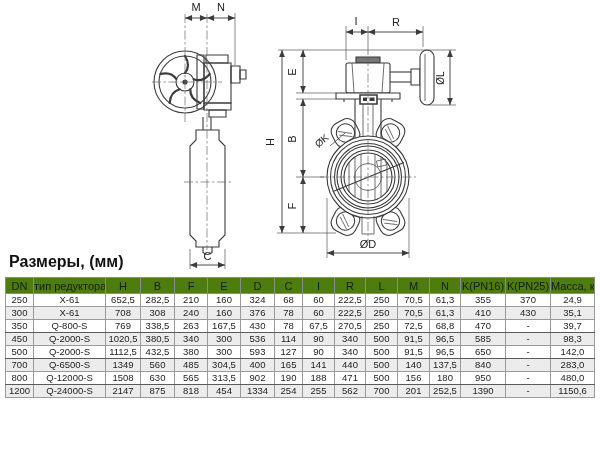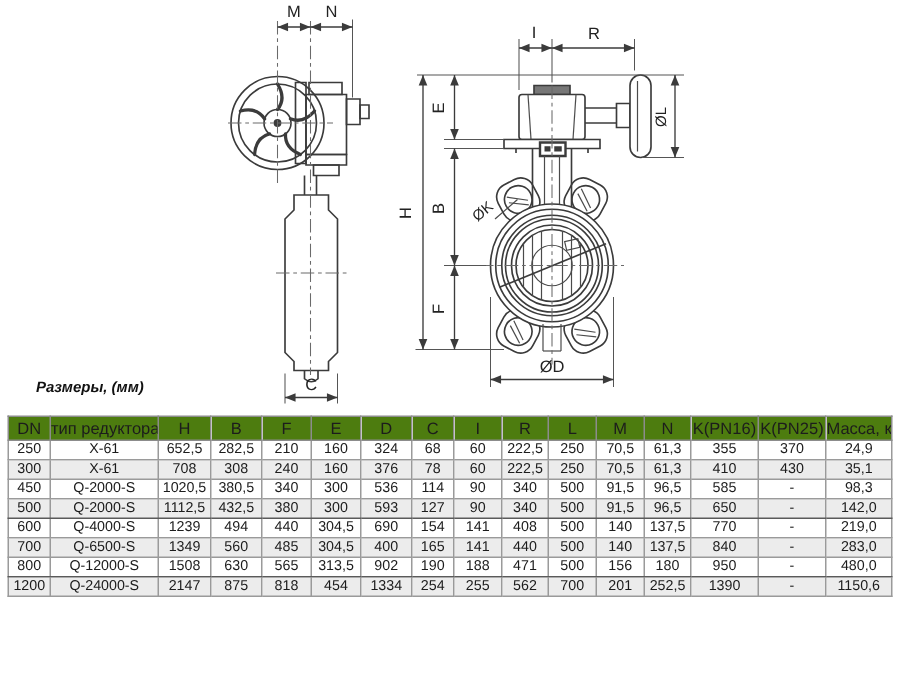--- a/index.html
+++ b/index.html
@@ -10,21 +10,21 @@
   .drawing *{vector-effect:non-scaling-stroke;}
   .ln   {stroke:#3b3b3b;stroke-width:1.1;fill:none;}
   .thin {stroke:#4a4a4a;stroke-width:0.8;fill:none;}
   .dim  {stroke:#3b3b3b;stroke-width:0.9;fill:none;}
   .ext  {stroke:#555;stroke-width:0.7;fill:none;}
   .cl   {stroke:#6a6a6a;stroke-width:0.7;fill:none;stroke-dasharray:9 2.5 2.5 2.5;}
   .spoke{stroke:#3b3b3b;stroke-width:2.2;fill:none;stroke-linecap:round;}
   .dimtext{font-family:"Liberation Sans",sans-serif;font-size:11px;fill:#222;}
   .dimtext-sm{font-family:"Liberation Sans",sans-serif;font-size:10px;fill:#222;}
   
-  .table-title{position:absolute;left:24px;top:253px;font-size:10px;font-weight:bold;color:#111;font-style:italic;}
+  .table-title{position:absolute;left:9px;top:253px;font-size:16px;font-weight:bold;color:#111;}
   
   table.dims{position:absolute;left:5px;top:277px;width:589px;border-collapse:collapse;
              table-layout:fixed;text-align:center;color:#1c1c1c;}
   table.dims th{background:#4d7c0f;font-weight:normal;font-size:11px;height:15px;
                 border:1px solid #8c8c8c;padding:0;overflow:hidden;white-space:nowrap;}
   table.dims td{font-size:9.5px;height:12px;line-height:12px;border:1px solid #9a9a9a;
                 padding:0;overflow:hidden;white-space:nowrap;background:#fff;}
   table.dims tbody tr:nth-child(even) td{background:#ececec;}
   table.dims tbody tr.group-end td{border-bottom:1.5px solid #5a5a5a;}
   table.dims{border:1px solid #6f6f6f;}
@@ -289,20 +289,38 @@
           <td>78</td>
           <td>60</td>
           <td>222,5</td>
           <td>250</td>
           <td>70,5</td>
           <td>61,3</td>
           <td>410</td>
           <td>430</td>
           <td>35,1</td>
         </tr>
+        <tr class="group-end">
+          <td>350</td>
+          <td>Q-800-S</td>
+          <td>769</td>
+          <td>338,5</td>
+          <td>263</td>
+          <td>167,5</td>
+          <td>430</td>
+          <td>78</td>
+          <td>67,5</td>
+          <td>270,5</td>
+          <td>250</td>
+          <td>72,5</td>
+          <td>68,8</td>
+          <td>470</td>
+          <td>-</td>
+          <td>39,7</td>
+        </tr>
         <tr>
           <td>450</td>
           <td>Q-2000-S</td>
           <td>1020,5</td>
           <td>380,5</td>
           <td>340</td>
           <td>300</td>
           <td>536</td>
           <td>114</td>
           <td>90</td>
@@ -326,38 +344,20 @@
           <td>90</td>
           <td>340</td>
           <td>500</td>
           <td>91,5</td>
           <td>96,5</td>
           <td>650</td>
           <td>-</td>
           <td>142,0</td>
         </tr>
         <tr>
-          <td>600</td>
-          <td>Q-4000-S</td>
-          <td>1239</td>
-          <td>494</td>
-          <td>440</td>
-          <td>304,5</td>
-          <td>690</td>
-          <td>154</td>
-          <td>141</td>
-          <td>408</td>
-          <td>500</td>
-          <td>140</td>
-          <td>137,5</td>
-          <td>770</td>
-          <td>-</td>
-          <td>219,0</td>
-        </tr>
-        <tr>
           <td>700</td>
           <td>Q-6500-S</td>
           <td>1349</td>
           <td>560</td>
           <td>485</td>
           <td>304,5</td>
           <td>400</td>
           <td>165</td>
           <td>141</td>
           <td>440</td>

